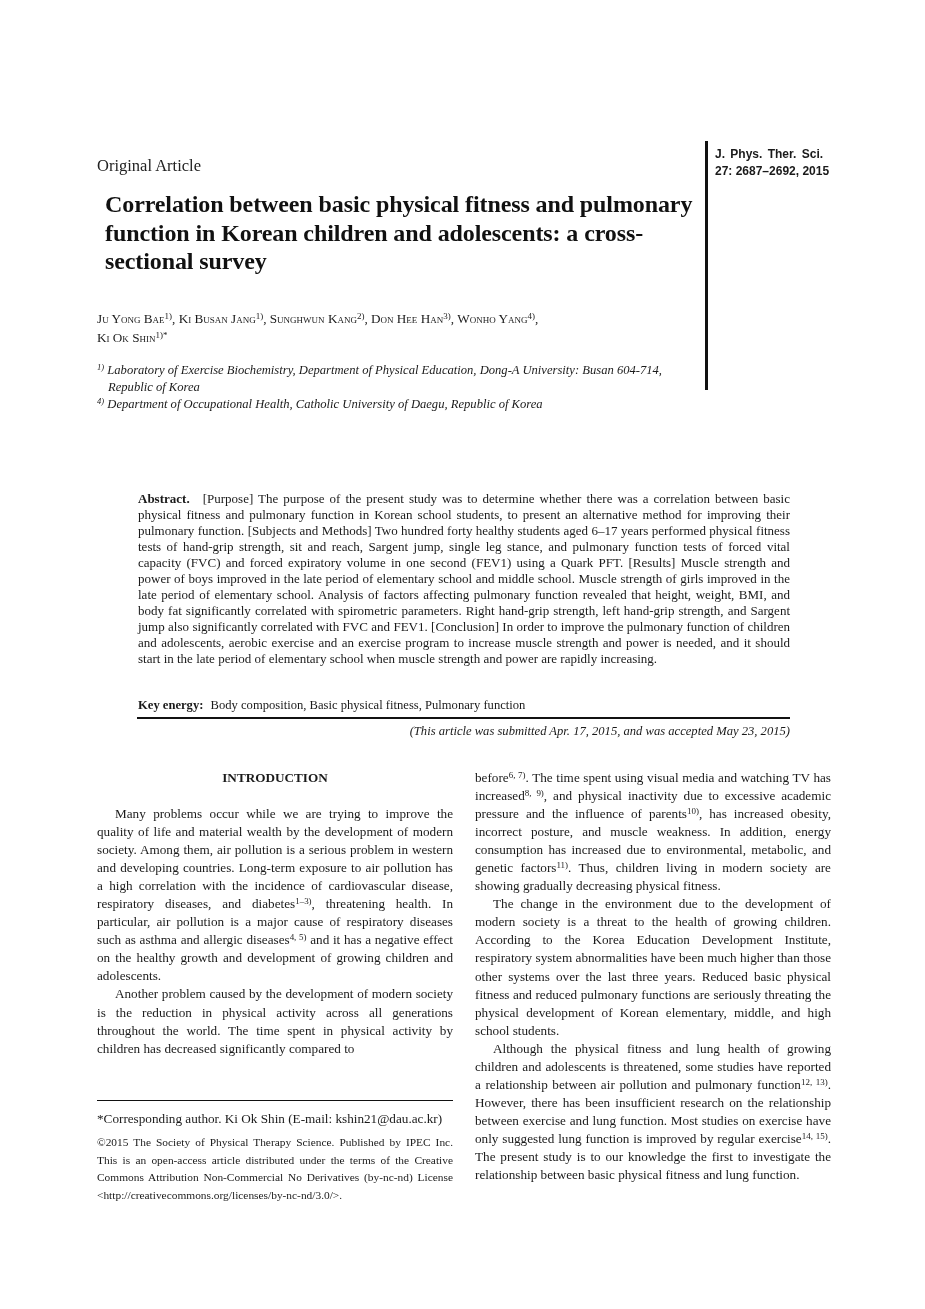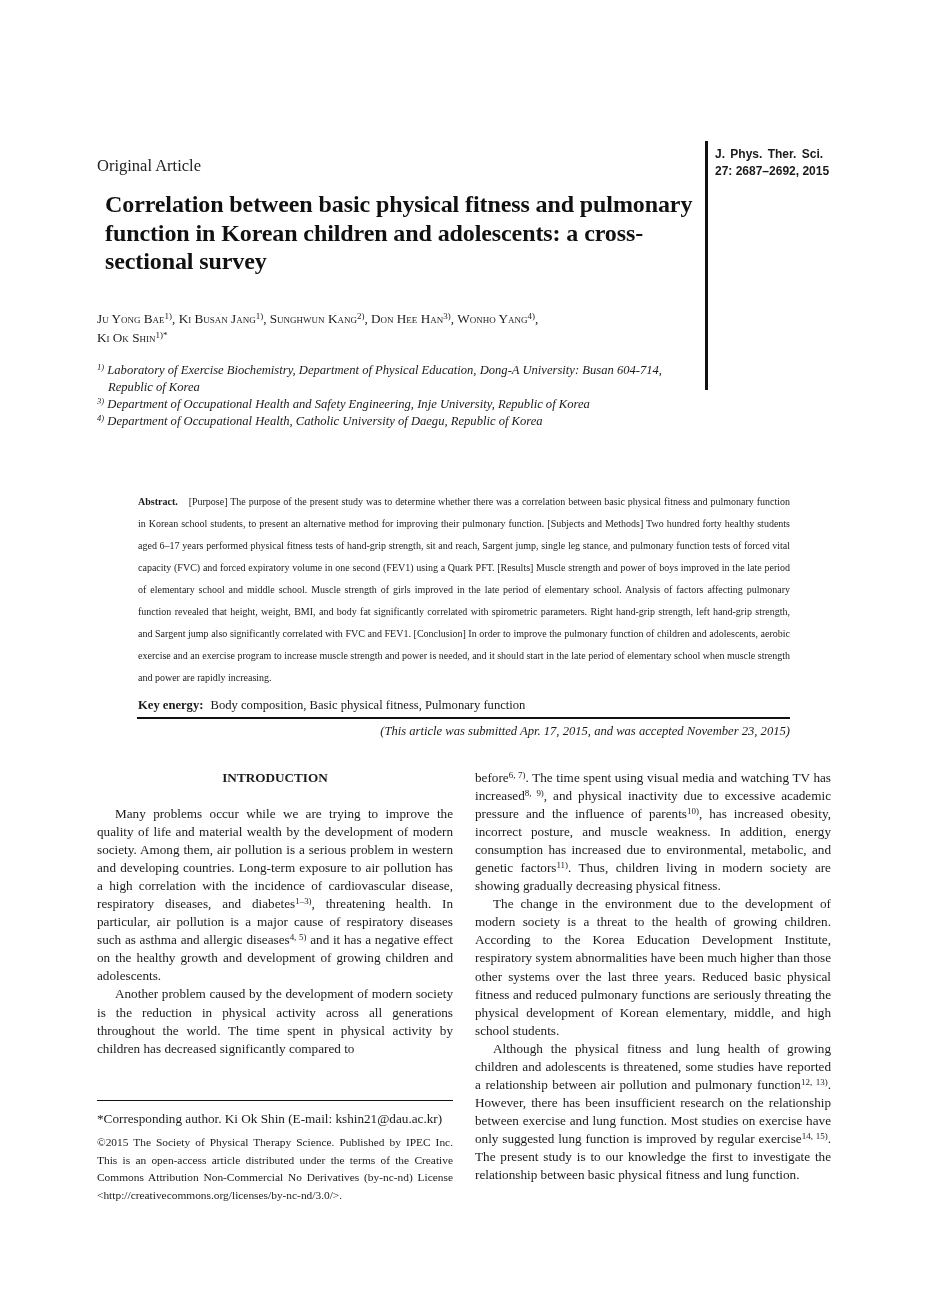--- a/index.html
+++ b/index.html
@@ -77,22 +77,22 @@
       font-style: italic;
       color: #1a1a1a;
     }
     .aff-item { text-indent: -11px; padding-left: 11px; }
     .aff-item sup { font-style: italic; }
 
     .abstract {
       left: 138px;
       top: 491px;
       width: 652px;
-      font-size: 10px;
-      line-height: 22px;
+      font-size: 13px;
+      line-height: 16px;
       text-align: justify;
       color: #1a1a1a;
     }
     .abstract b { font-weight: bold; }
     .abstract .lead { margin-right: 8px; }
     .keywords {
       left: 138px;
       top: 696px;
       width: 652px;
       font-size: 12.6px;
@@ -176,34 +176,33 @@
   <span class="sc">Ju Yong Bae</span><sup>1)</sup>,
   <span class="sc">Ki Busan Jang</span><sup>1)</sup>,
   <span class="sc">Sunghwun Kang</span><sup>2)</sup>,
   <span class="sc">Don Hee Han</span><sup>3)</sup>,
   <span class="sc">Wonho Yang</span><sup>4)</sup>,<br>
   <span class="sc">Ki Ok Shin</span><sup>1)*</sup>
 </div>
 
 <div class="abs affiliations">
   <div class="aff-item"><sup>1)</sup> <span>Laboratory of Exercise Biochemistry, Department of Physical Education, Dong-A University: Busan 604-714, Republic of Korea</span></div>
-  <div class="aff-item"><sup>3)</sup> <span>Department of Occupational Health and Safety Engineering, Inje University, Republic of Korea</span></div>
   <div class="aff-item"><sup>4)</sup> <span>Department of Occupational Health, Catholic University of Daegu, Republic of Korea</span></div>
 </div>
 
 <div class="abs abstract">
   <b class="lead">Abstract.</b>
   <span>[Purpose] The purpose of the present study was to determine whether there was a correlation between basic physical fitness and pulmonary function in Korean school students, to present an alternative method for improving their pulmonary function. [Subjects and Methods] Two hundred forty healthy students aged 6–17 years performed physical fitness tests of hand-grip strength, sit and reach, Sargent jump, single leg stance, and pulmonary function tests of forced vital capacity (FVC) and forced expiratory volume in one second (FEV1) using a Quark PFT. [Results] Muscle strength and power of boys improved in the late period of elementary school and middle school. Muscle strength of girls improved in the late period of elementary school. Analysis of factors affecting pulmonary function revealed that height, weight, BMI, and body fat significantly correlated with spirometric parameters. Right hand-grip strength, left hand-grip strength, and Sargent jump also significantly correlated with FVC and FEV1. [Conclusion] In order to improve the pulmonary function of children and adolescents, aerobic exercise and an exercise program to increase muscle strength and power is needed, and it should start in the late period of elementary school when muscle strength and power are rapidly increasing.</span>
 </div>
 <div class="abs keywords">
   <b>Key energy:</b>
   <span>Body composition, Basic physical fitness, Pulmonary function</span>
 </div>
 <div class="abs rule-abstract"></div>
-<div class="abs submitted">(This article was submitted Apr. 17, 2015, and was accepted November 23, 2015)</div>
+<div class="abs submitted">(This article was submitted Apr. 17, 2015, and was accepted May 23, 2015)</div>
 
 <div class="col col-left">
   <div class="section-heading">INTRODUCTION</div>
   <p><span>Many problems occur while we are trying to improve the quality of life and material wealth by the development of modern society. Among them, air pollution is a serious problem in western and developing countries. Long-term exposure to air pollution has a high correlation with the incidence of cardiovascular disease, respiratory diseases, and diabetes</span><sup>1–3)</sup><span>, threatening health. In particular, air pollution is a major cause of respiratory diseases such as asthma and allergic diseases</span><sup>4, 5)</sup><span> and it has a negative effect on the healthy growth and development of growing children and adolescents.</span></p>
   <p><span>Another problem caused by the development of modern society is the reduction in physical activity across all generations throughout the world. The time spent in physical activity by children has decreased significantly compared to</span></p>
 </div>
 
 <div class="col col-right">
   <p class="noindent"><span>before</span><sup>6, 7)</sup><span>. The time spent using visual media and watching TV has increased</span><sup>8, 9)</sup><span>, and physical inactivity due to excessive academic pressure and the influence of parents</span><sup>10)</sup><span>, has increased obesity, incorrect posture, and muscle weakness. In addition, energy consumption has increased due to environmental, metabolic, and genetic factors</span><sup>11)</sup><span>. Thus, children living in modern society are showing gradually decreasing physical fitness.</span></p>
   <p><span>The change in the environment due to the development of modern society is a threat to the health of growing children. According to the Korea Education Development Institute, respiratory system abnormalities have been much higher than those other systems over the last three years. Reduced basic physical fitness and reduced pulmonary functions are seriously threating the physical development of Korean elementary, middle, and high school students.</span></p>

